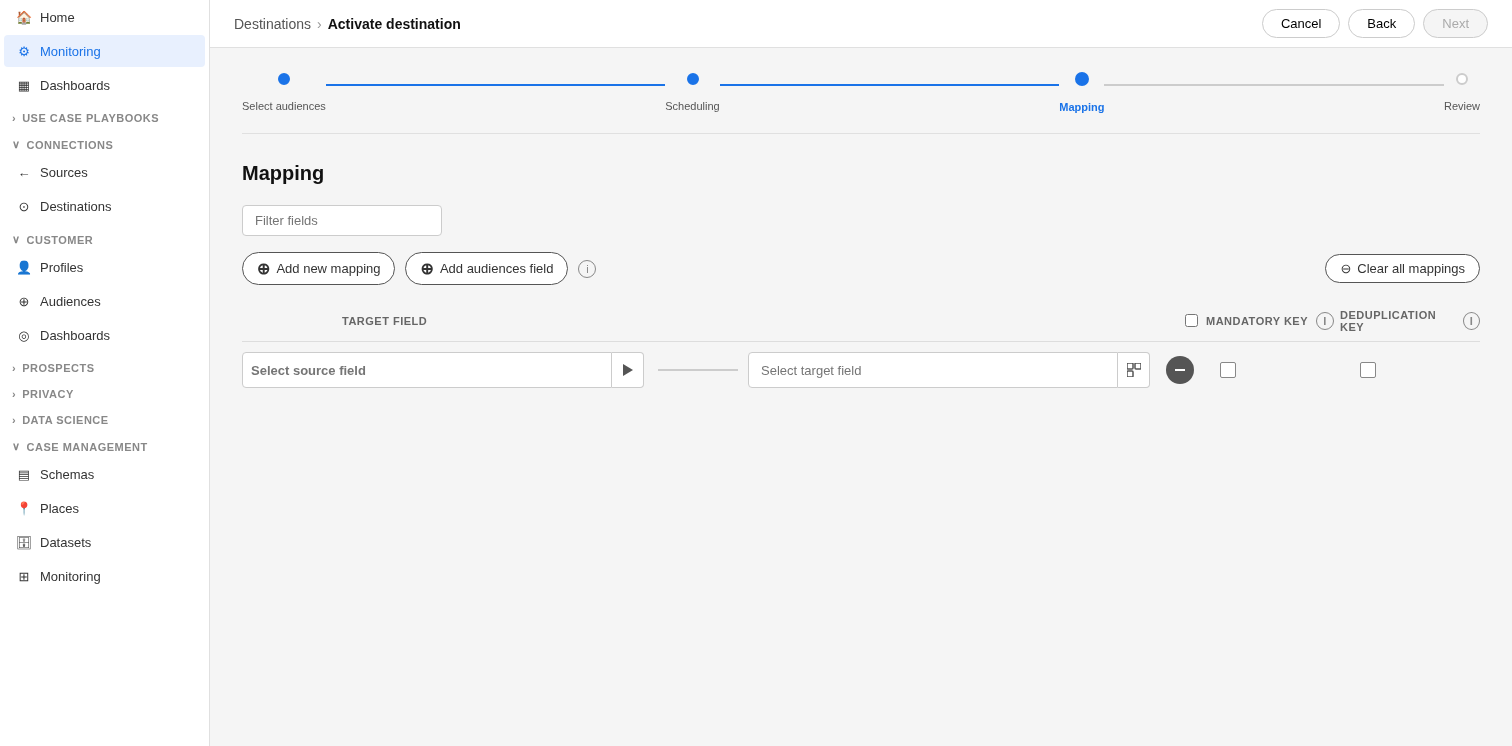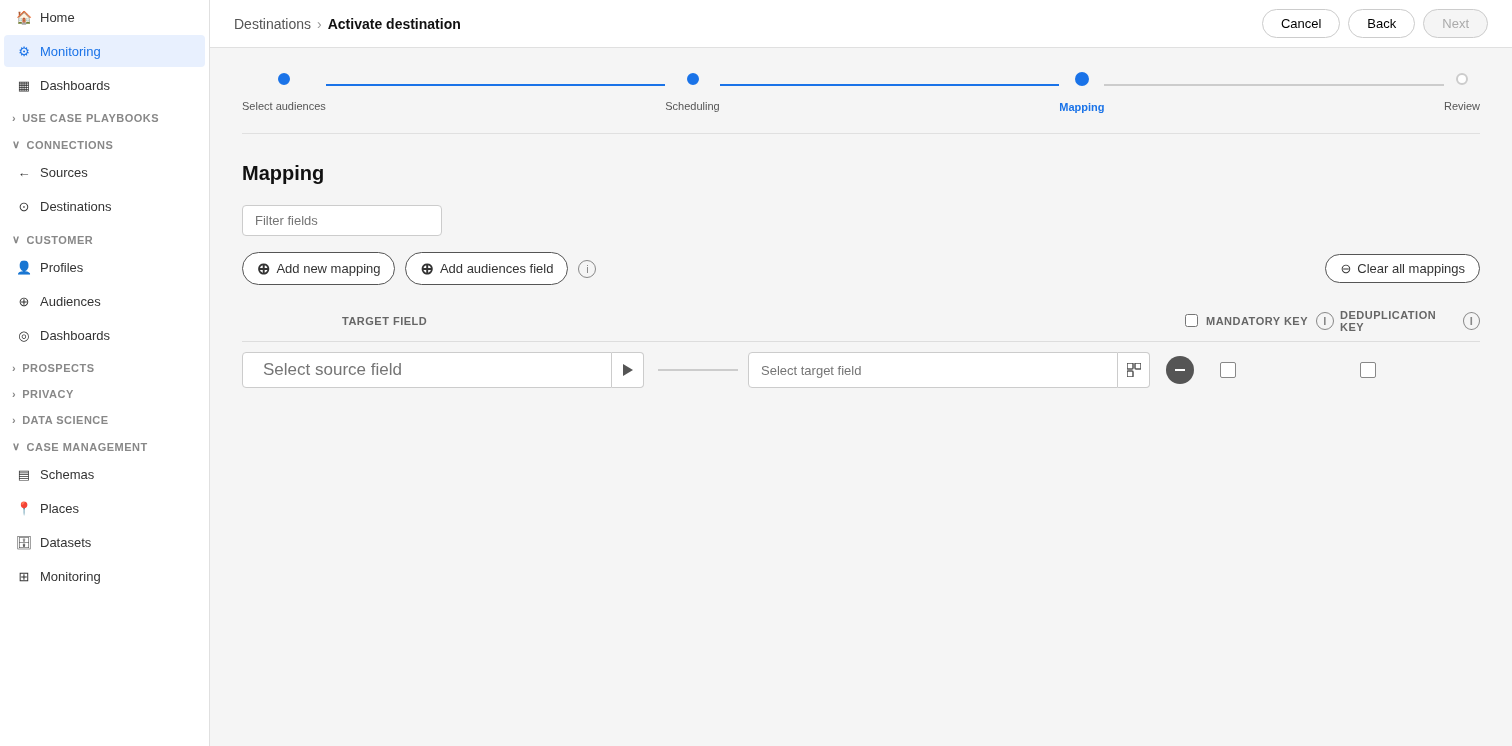--- a/index.html
+++ b/index.html
@@ -223,27 +223,28 @@
       font-weight: 600;
       color: #666;
       letter-spacing: 0.5px;
       text-transform: uppercase;
       display: flex;
       align-items: center;
       gap: 4px;
     }
     .field-input {
       flex: 1;
-      padding: 8px 20px;
+      padding: 8px 8px;
       border: 1px solid #ccc;
       border-radius: 4px 0 0 4px;
-      font-size: 17px;
+      font-size: 13px;
       color: #999;
       background: #fff;
       height: 36px;
+      font-weight: bold;
     }
     .arrow-btn {
       width: 32px;
       height: 36px;
       background: #fff;
       border: 1px solid #ccc;
       border-left: none;
       border-radius: 0 4px 4px 0;
       display: flex;
       align-items: center;

